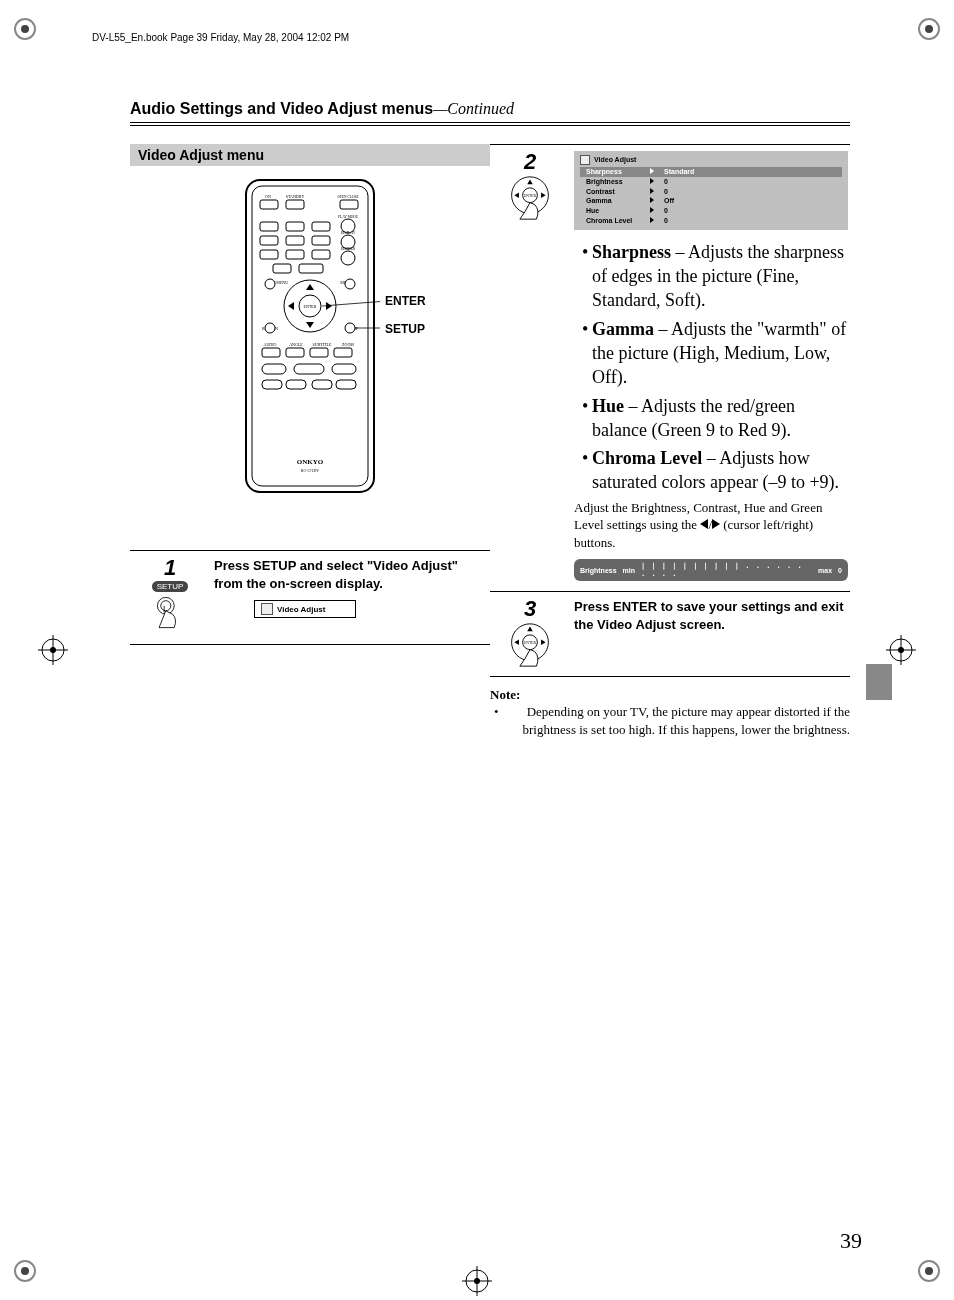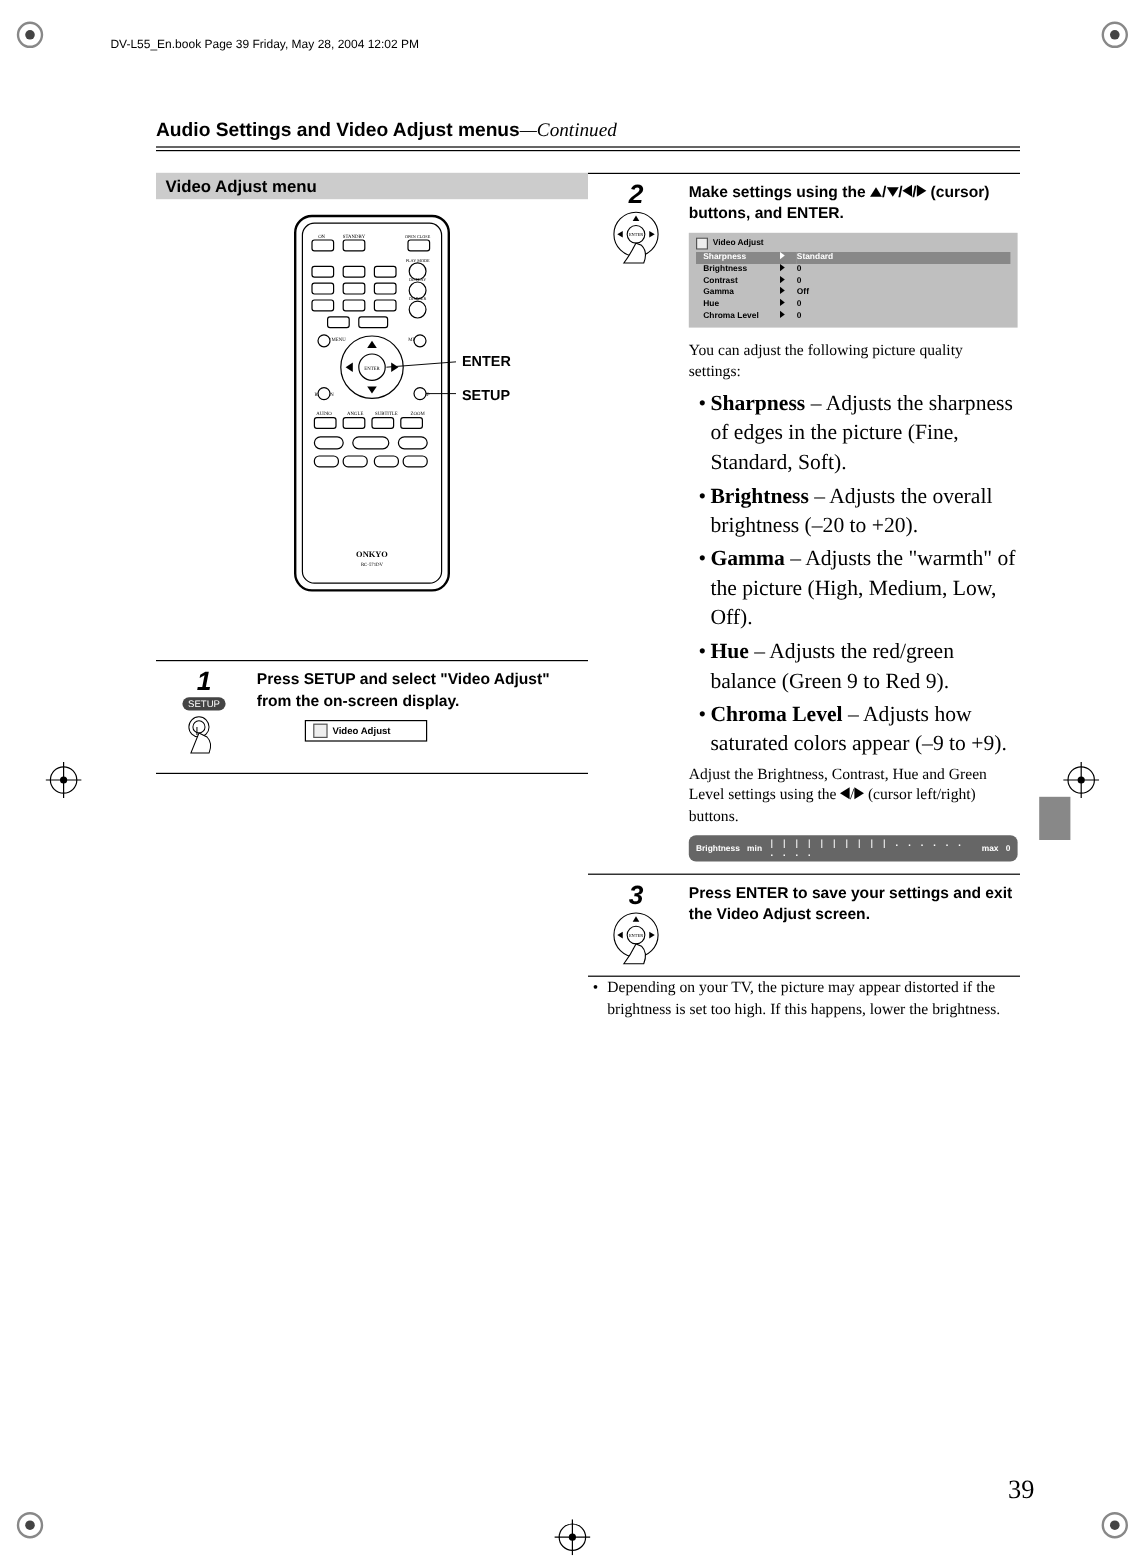--- a/index.html
+++ b/index.html
@@ -132,21 +132,21 @@
   .slider-bar {
     background: #666; color:#fff;
     font-family: Arial, sans-serif; font-size:7px; font-weight:bold;
     padding:3px 6px; display:flex; align-items:center; gap:6px;
     margin-top:8px;
     border-radius:6px;
   }
   .slider-bar .ticks { flex:1; letter-spacing:1px; font-family: monospace;}
 
   .note-head { font-weight: bold; font-size: 13px; margin-top: 10px; }
-  .note-list { list-style: none; padding-left: 4px; }
+  .note-list { list-style: none; padding-left: 4px; text-align: right; }
   .note-list li { font-size: 13px; line-height: 1.35; padding-left: 12px; position:relative; }
   .note-list li::before { content:"•"; position:absolute; left:0; }
 
   .video-adjust-tag {
     border: 1px solid #000;
     display: inline-flex;
     align-items:center;
     gap:4px;
     font-family: Arial, sans-serif;
     font-size: 8px;
@@ -331,23 +331,20 @@
             <circle cx="25" cy="22" r="8" fill="#fff" stroke="#000"></circle>
             <text x="25" y="24" font-size="4" text-anchor="middle">ENTER</text>
             <polygon points="25,5 22,10 28,10" fill="#000"></polygon>
             <polygon points="25,39 22,34 28,34" fill="#000"></polygon>
             <polygon points="8,22 13,19 13,25" fill="#000"></polygon>
             <polygon points="42,22 37,19 37,25" fill="#000"></polygon>
             <path d="M 25 30 Q 20 40 14 48 L 32 48 Q 36 38 30 32 Z" fill="#fff" stroke="#000"></path>
           </svg>
         </div>
         <div class="step-body">
-          <div class="step-instruction">
-            <span>Make settings using the </span><span class="tri tri-up"></span>/<span class="tri tri-down"></span>/<span class="tri tri-left"></span>/<span class="tri tri-right"></span><span> (cursor) buttons, and ENTER.</span>
-          </div>
 
           <div class="osd">
             <div class="osd-title">Video Adjust</div>
             <div class="osd-row hi">
                 <span class="osd-name">Sharpness</span>
                 <span class="osd-arrow"></span>
                 <span class="osd-val">Standard</span>
               </div>
             <div class="osd-row">
                 <span class="osd-name">Brightness</span>
@@ -369,24 +366,22 @@
                 <span class="osd-arrow"></span>
                 <span class="osd-val">0</span>
               </div>
             <div class="osd-row">
                 <span class="osd-name">Chroma Level</span>
                 <span class="osd-arrow"></span>
                 <span class="osd-val">0</span>
               </div>
           </div>
 
-          <div class="body-text">You can adjust the following picture quality settings:</div>
           <ul class="settings">
             <li><b>Sharpness</b><span> – Adjusts the sharpness of edges in the picture (Fine, Standard, Soft).</span></li>
-            <li><b>Brightness</b><span> – Adjusts the overall brightness (–20 to +20).</span></li>
             <li><b>Gamma</b><span> – Adjusts the "warmth" of the picture (High, Medium, Low, Off).</span></li>
             <li><b>Hue</b><span> – Adjusts the red/green balance (Green 9 to Red 9).</span></li>
             <li><b>Chroma Level</b><span> – Adjusts how saturated colors appear (–9 to +9).</span></li>
           </ul>
           <div class="body-text">
             <span>Adjust the Brightness, Contrast, Hue and Green Level settings using the </span><span class="tri tri-left"></span>/<span class="tri tri-right"></span><span> (cursor left/right) buttons.</span>
           </div>
           <div class="slider-bar">
             <span>Brightness</span>
             <span>min</span>
@@ -409,20 +404,21 @@
             <polygon points="8,22 13,19 13,25" fill="#000"></polygon>
             <polygon points="42,22 37,19 37,25" fill="#000"></polygon>
             <path d="M 25 30 Q 20 40 14 48 L 32 48 Q 36 38 30 32 Z" fill="#fff" stroke="#000"></path>
           </svg>
         </div>
         <div class="step-body">
           <div class="step-instruction">Press ENTER to save your settings and exit the Video Adjust screen.</div>
         </div>
       </div>
 
+      <div class="note-head">Note:</div>
       <ul class="note-list">
         <li>Depending on your TV, the picture may appear distorted if the brightness is set too high. If this happens, lower the brightness.</li>
       </ul>
     </div>
   </div>
 </div>
 
 <div class="page-number">39</div>
 
 </body></html>

